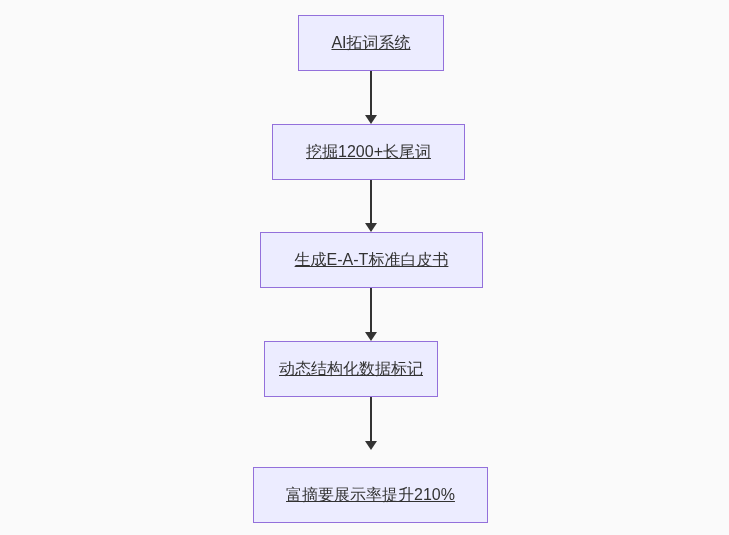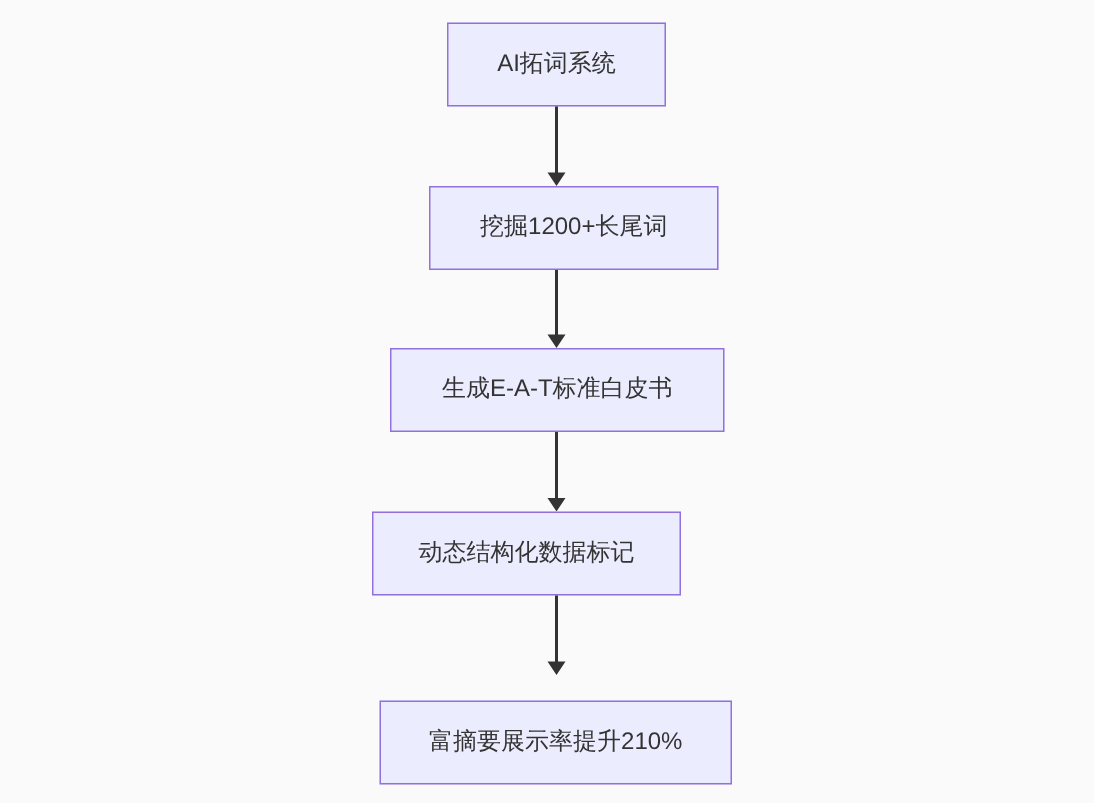--- a/index.html
+++ b/index.html
@@ -24,20 +24,21 @@
     background: var(--node-fill, #ECECFF);
     border: 1px solid var(--node-border, #9370DB);
     color: var(--text, #333333);
     display: flex;
     align-items: center;
     justify-content: center;
     font-size: 16px;
     line-height: 1.2;
     text-align: center;
     white-space: nowrap;
+    text-decoration: underline;
   }
   .edge {
     position: absolute;
     width: 14px;
     transform: translateX(-50%);
   }
   .edge .line {
     position: absolute;
     left: 50%;
     top: 0;
@@ -65,39 +66,39 @@
 
   <div class="node" style="left:298px; top:15px; width:146px; height:56px;">
     <span>AI拓词系统</span>
   </div>
 
   <div class="edge" style="left:371px; top:71px; height:53px;">
     <span class="line"></span>
     <span class="head"></span>
   </div>
 
-  <div class="node" style="left:286px; top:124px; width:193px; height:56px;">
+  <div class="node" style="left:272px; top:124px; width:193px; height:56px;">
     <span>挖掘1200+长尾词</span>
   </div>
 
   <div class="edge" style="left:371px; top:180px; height:52px;">
     <span class="line"></span>
     <span class="head"></span>
   </div>
 
   <div class="node" style="left:260px; top:232px; width:223px; height:56px;">
     <span>生成E-A-T标准白皮书</span>
   </div>
 
   <div class="edge" style="left:371px; top:288px; height:53px;">
     <span class="line"></span>
     <span class="head"></span>
   </div>
 
-  <div class="node" style="left:248px; top:341px; width:206px; height:56px;">
+  <div class="node" style="left:264px; top:341px; width:174px; height:56px;">
     <span>动态结构化数据标记</span>
   </div>
 
   <div class="edge" style="left:371px; top:397px; height:53px;">
     <span class="line"></span>
     <span class="head"></span>
   </div>
 
   <div class="node" style="left:253px; top:450px; width:235px; height:56px;margin-top:17px;">
     <span>富摘要展示率提升210%</span>

